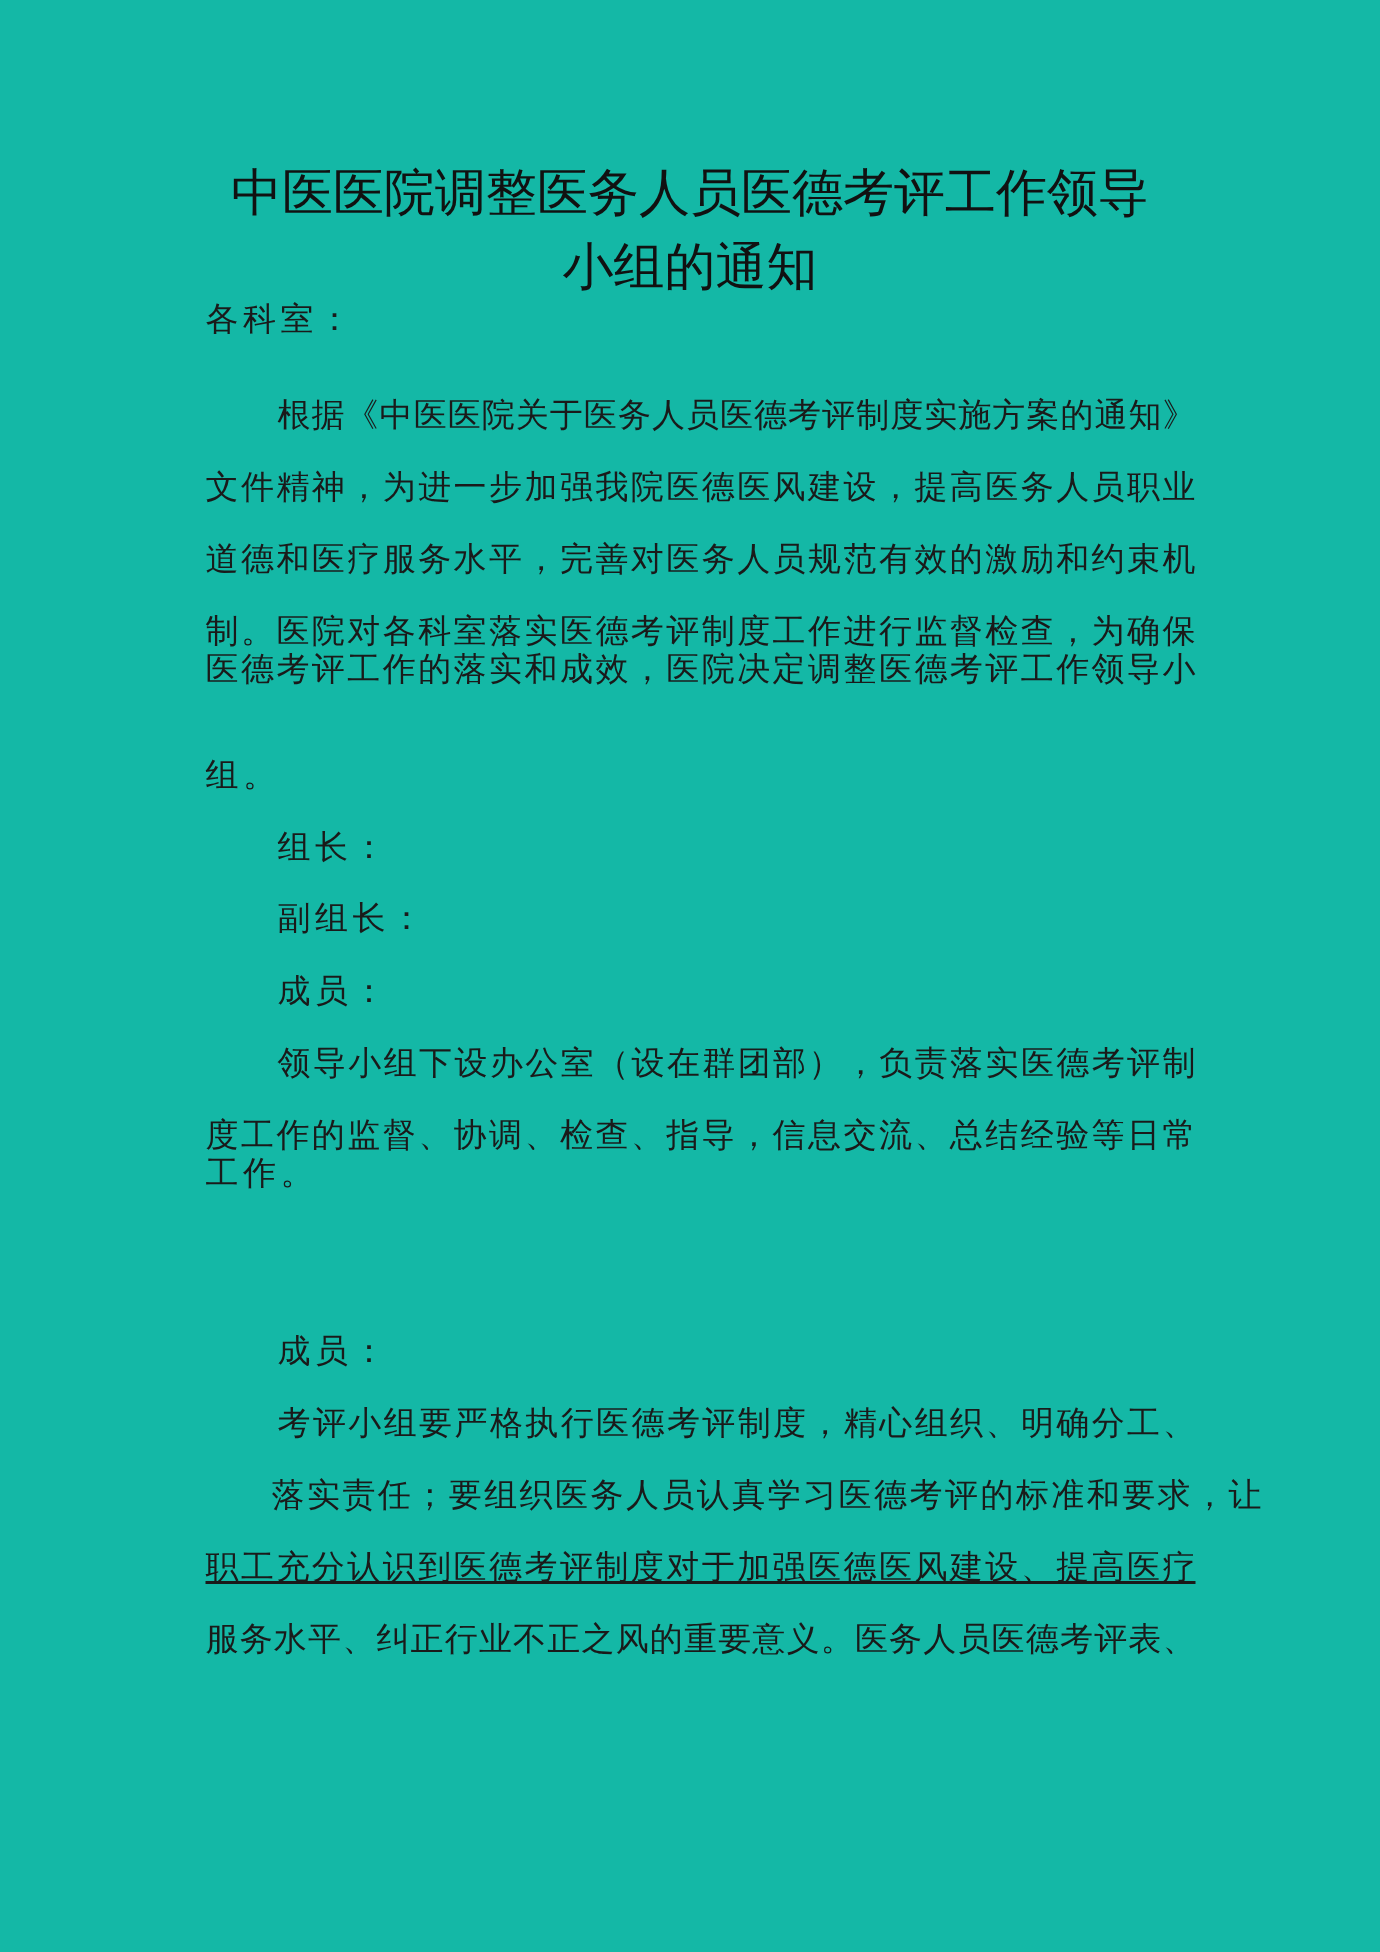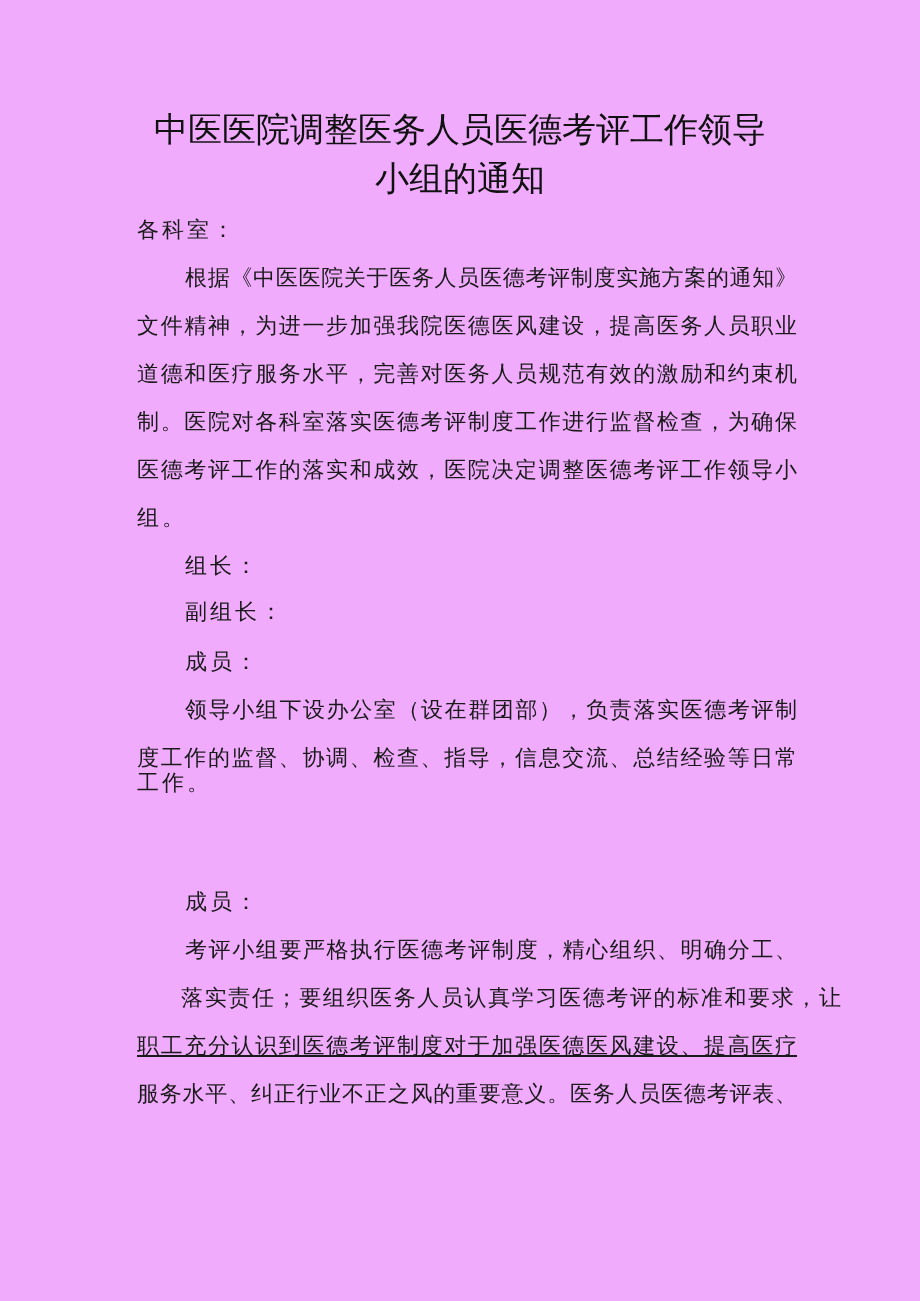--- a/index.html
+++ b/index.html
@@ -13,21 +13,21 @@
       position: relative;
       overflow: hidden;
       font-family: "DejaVu Serif", "Liberation Serif", serif;
       color: #1a1a1a;
     }
     .page {
       position: absolute;
       left: 0; top: 0;
       width: 920px;
       height: 1301px;
-      background: #f0abfc;
+      background: #14b8a6;
     }
     .title-line {
       position: absolute;
       left: 0;
       width: 920px;
       text-align: center;
       font-size: 34px;
       line-height: 40px;
       letter-spacing: 0px;
       white-space: nowrap;
@@ -48,27 +48,27 @@
     .line.short { text-align: left; text-align-last: left; letter-spacing: 3px; }
   </style>
 </head>
 <body>
 
 <div class="page">
 
   <div class="title-line" style="top:109px;">中医医院调整医务人员医德考评工作领导</div>
   <div class="title-line" style="top:158px;">小组的通知</div>
 
-  <div class="line short" style="top:215px;">各科室：</div>
+  <div class="line short" style="top:199px;">各科室：</div>
 
   <div class="line indent" style="top:263px;">根据《中医医院关于医务人员医德考评制度实施方案的通知》</div>
   <div class="line" style="top:311px;">文件精神，为进一步加强我院医德医风建设，提高医务人员职业</div>
   <div class="line" style="top:359px;">道德和医疗服务水平，完善对医务人员规范有效的激励和约束机</div>
   <div class="line" style="top:407px;">制。医院对各科室落实医德考评制度工作进行监督检查，为确保</div>
-  <div class="line" style="top:455px;">医德考评工作的落实和成效，医院决定调整医德考评工作领导小</div>
+  <div class="line" style="top:432px;">医德考评工作的落实和成效，医院决定调整医德考评工作领导小</div>
   <div class="line short" style="top:503px;">组。</div>
 
   <div class="line indent short" style="top:551px;">组长：</div>
   <div class="line indent short" style="top:599px;font-family:Liberation Mono, monospace;">副组长：</div>
   <div class="line indent short" style="top:647px;">成员：</div>
 
   <div class="line indent" style="top:695px;">领导小组下设办公室（设在群团部），负责落实医德考评制</div>
   <div class="line" style="top:743px;">度工作的监督、协调、检查、指导，信息交流、总结经验等日常</div>
   <div class="line short" style="top:768px;">工作。</div>
 

